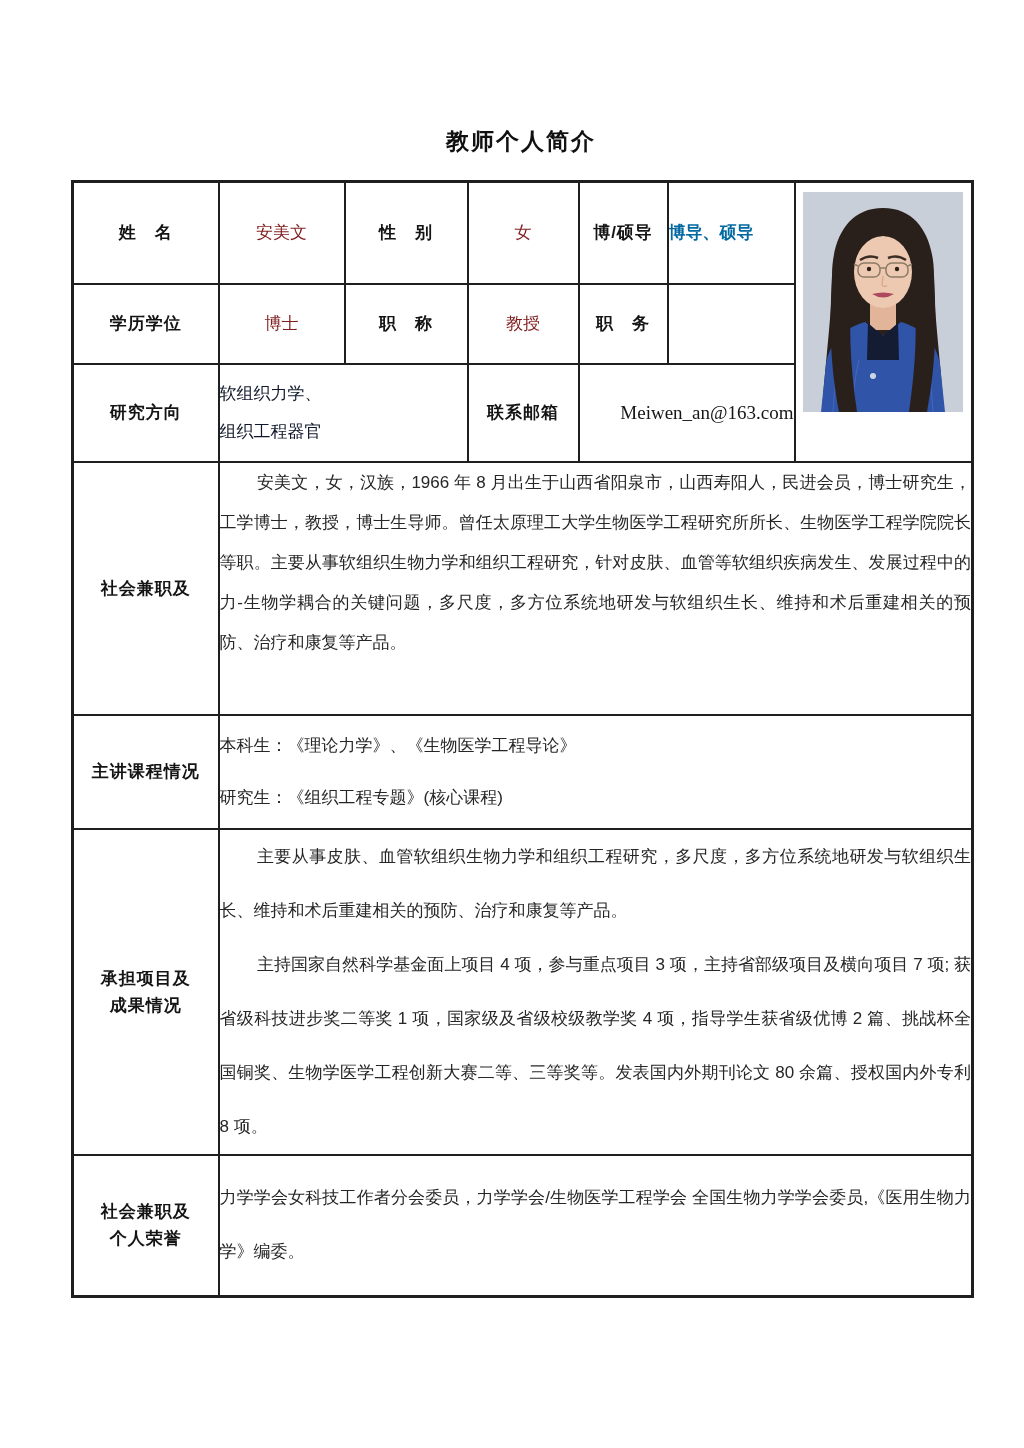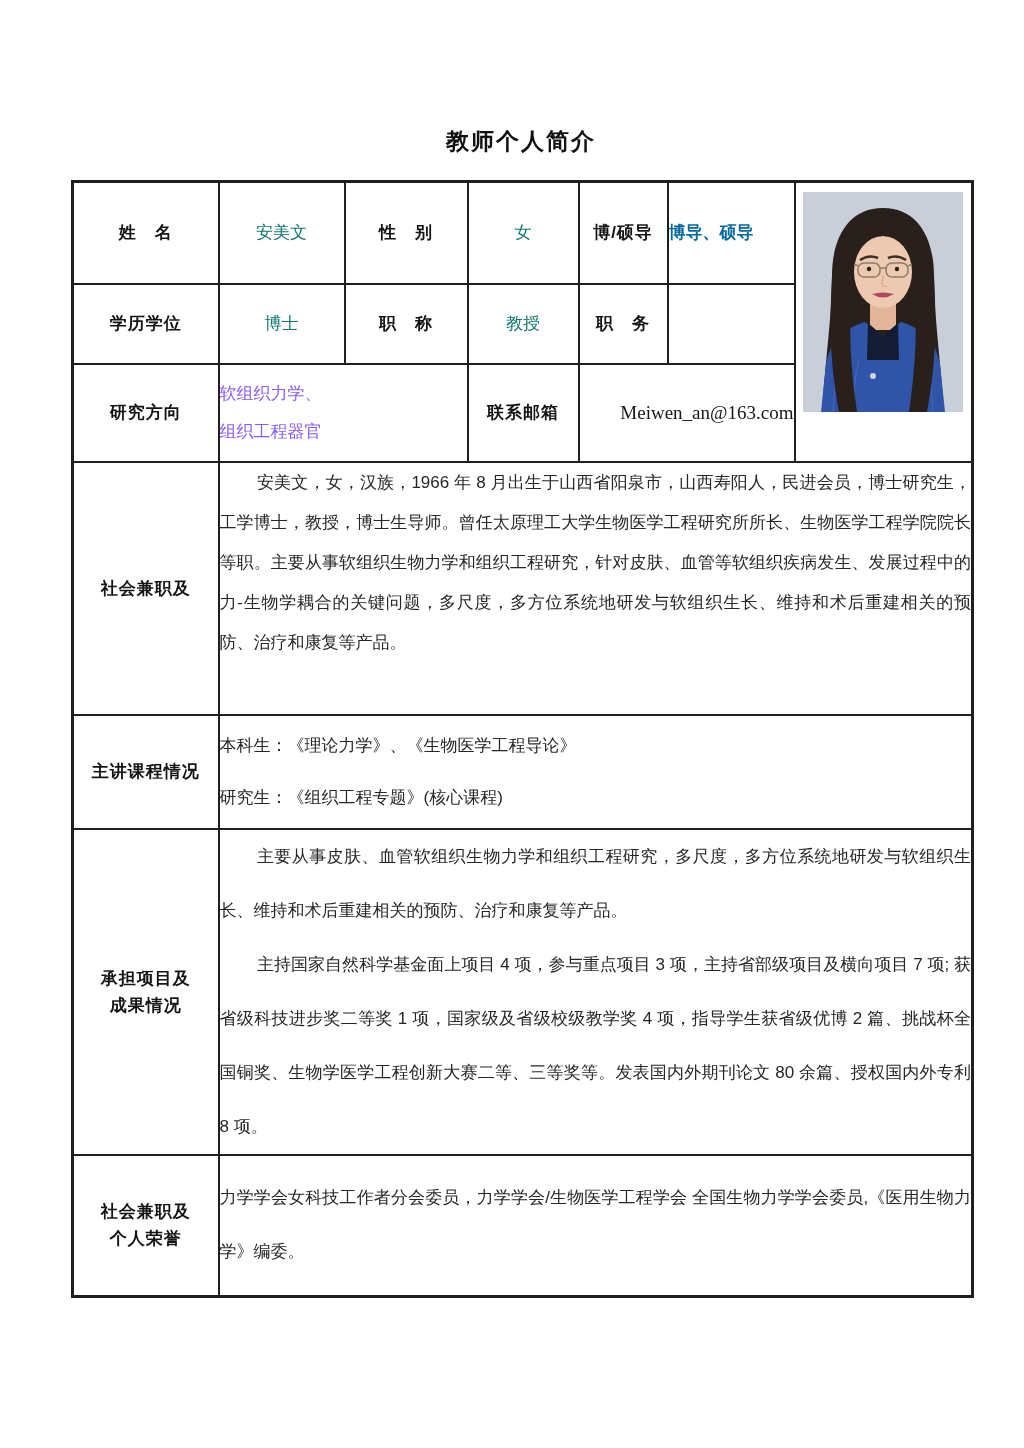--- a/index.html
+++ b/index.html
@@ -20,25 +20,25 @@
     position:absolute; top:180px; left:71px;
     width:900px; border-collapse:collapse; table-layout:fixed;
     border:3px solid #1f1f1f;
   }
   table.profile td { border:2px solid #1f1f1f; padding:0; overflow:hidden; }
   tr.r1 { height:102px; } tr.r2 { height:80px; } tr.r3 { height:98px; }
   tr.r4 { height:253px; } tr.r5 { height:114px; } tr.r6 { height:326px; } tr.r7 { height:142px; }
 
   td.lbl  { font-weight:bold; text-align:center; vertical-align:middle;
             font-size:17px; color:#141414; letter-spacing:1px; }
-  td.val  { text-align:center; vertical-align:middle; font-size:17px; color:#0f766e; }
+  td.val  { text-align:center; vertical-align:middle; font-size:17px; color:#7f1d1d; }
   td.val-dark { font-weight:bold; text-align:left; vertical-align:middle;
             font-size:17px; color:#0369a1; }
   td.research { text-align:left; vertical-align:middle; padding-left:12px;
-            font-size:17px; color:#8b5cf6; line-height:38px;margin-left:20px; }
+            font-size:17px; color:#0f172a; line-height:38px;margin-left:20px; }
   td.email { text-align:right; vertical-align:middle; padding-left:14px;
             font-family:"Liberation Serif","DejaVu Serif",serif;
             font-size:19px; color:#161616; }
   td.content { text-align:justify; vertical-align:top; font-size:17px; color:#262626;
             padding:6px 14px 6px 12px;margin-left:30px; }
   td.bio p      { margin:0; line-height:40px; text-indent:2.2em; }
   td.courses    { vertical-align:middle; }
   td.courses p  { margin:0; line-height:52px; text-indent:0; text-align:left; }
   td.projects p { margin:0; line-height:54px; text-indent:2.2em; }
   td.social     { vertical-align:middle; }

